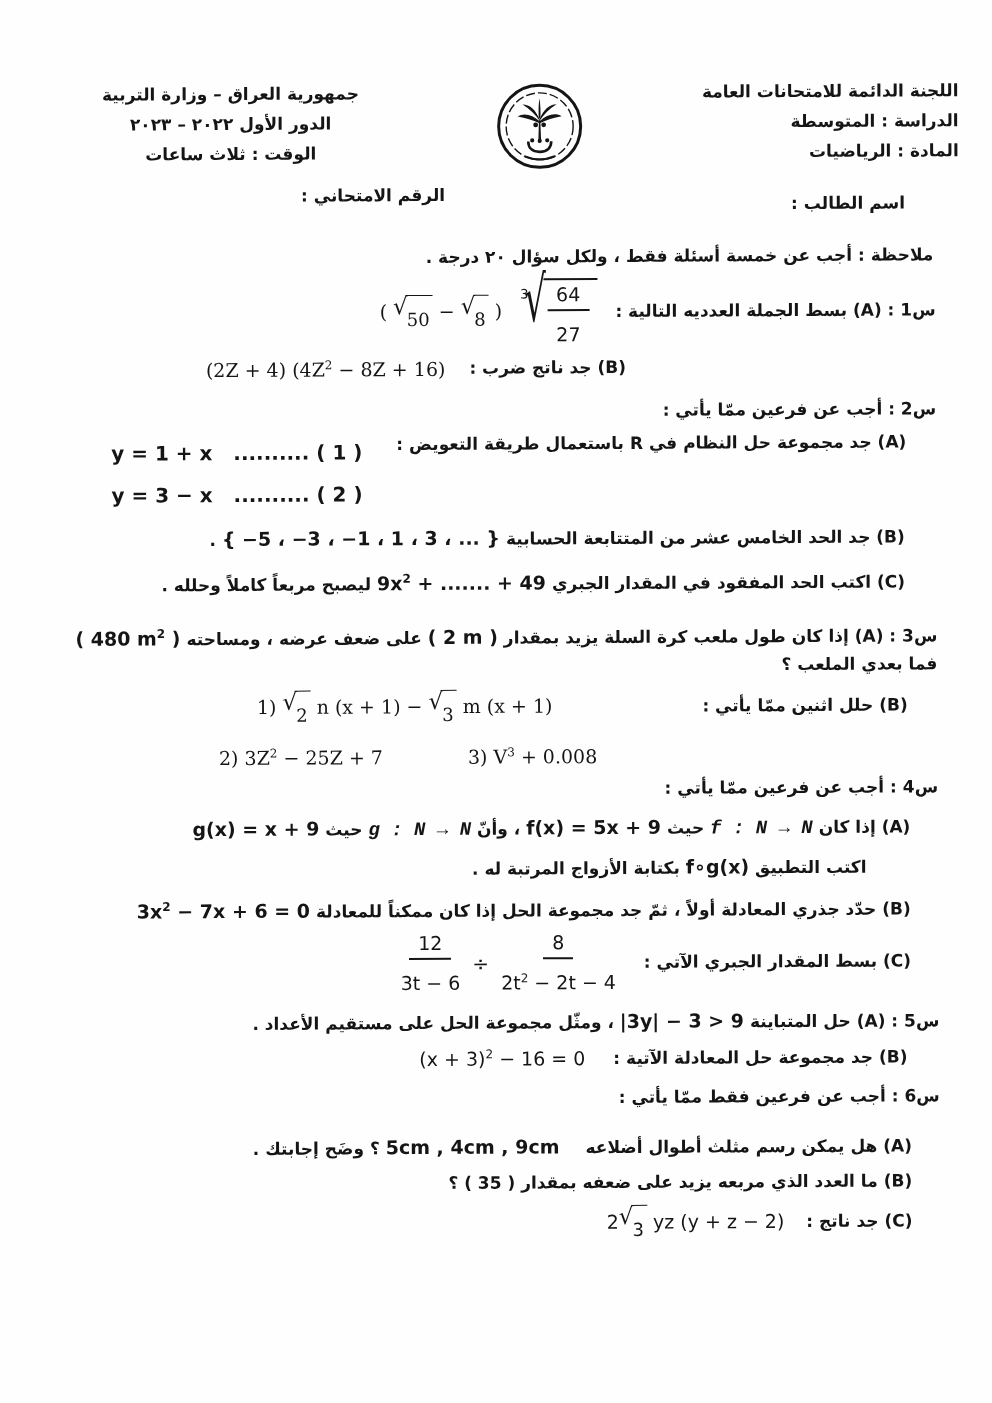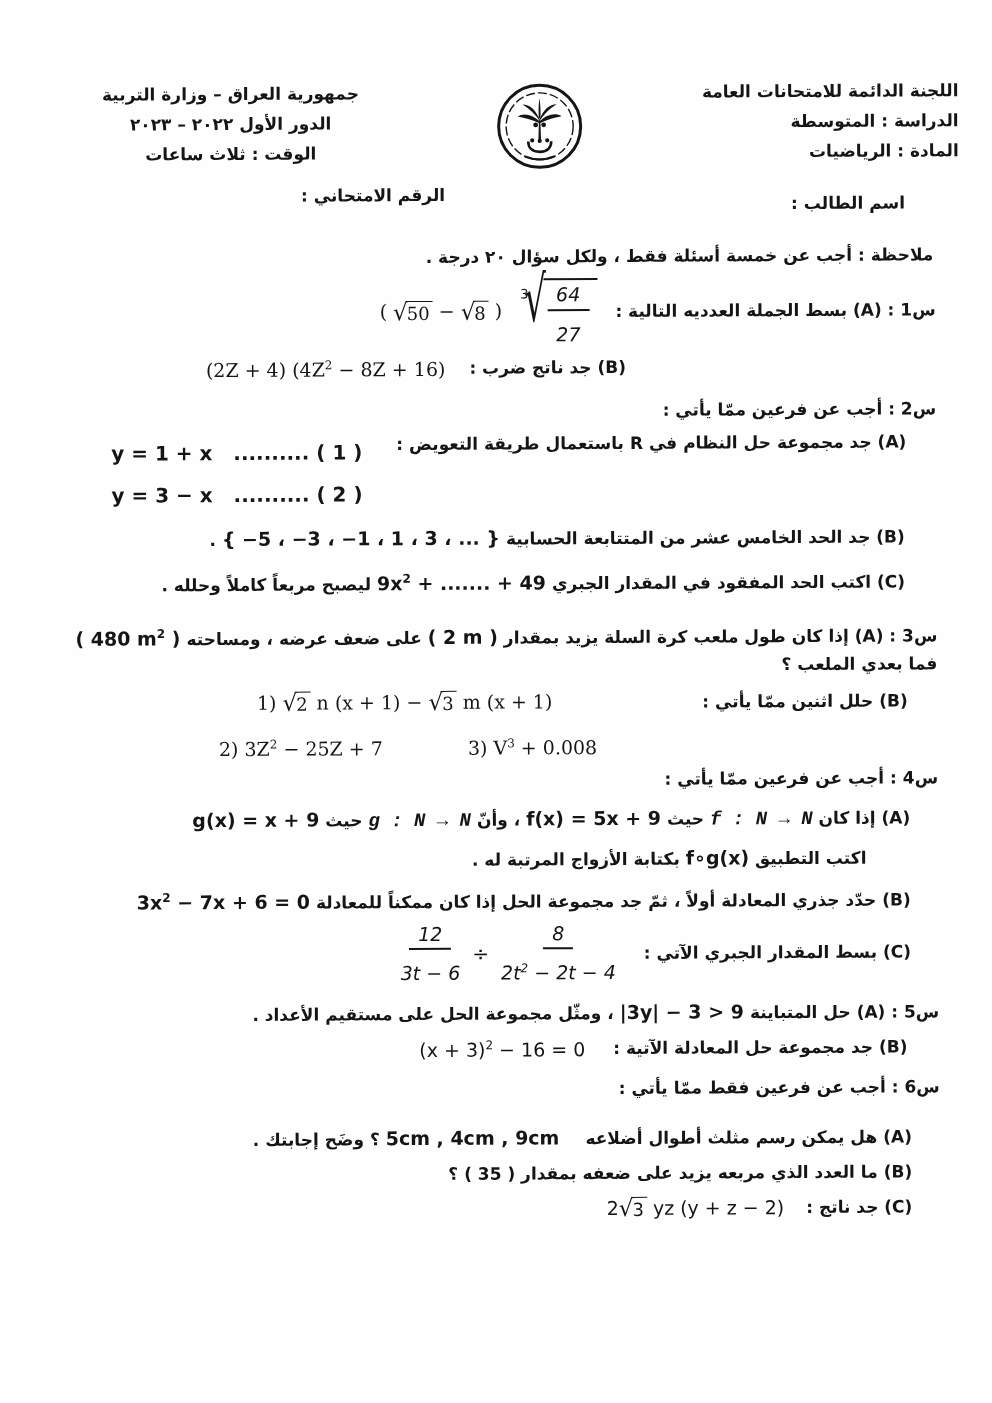--- a/index.html
+++ b/index.html
@@ -26,26 +26,26 @@
   
   .row{display:flex;align-items:center;}
   .ar17{font-size:17px;font-weight:bold;line-height:1.6;}
   .math{font-size:19px;}
   
   .q1a{padding-right:58px;margin-top:8px;gap:18px;min-height:76px;}
   .q1b{padding-right:368px;margin-top:4px;gap:24px;}
   
   .rt{display:inline-flex;align-items:flex-start;vertical-align:middle;}
   .rsym{font-family:"DejaVu Sans",sans-serif;font-size:23px;line-height:1;}
-  .rbar{border-top:1.8px solid #151515;padding:1px 3px 0 1px;margin-left:-2px;font-size:18px;line-height:1.25;}
+  .rbar{border-top:1.8px solid #151515;padding:13px 3px 0 1px;margin-left:-2px;font-size:18px;line-height:1.25;}
   .croot{display:inline-flex;align-items:flex-start;direction:ltr;unicode-bidi:isolate;}
   .cidx{font-size:13px;position:relative;top:16px;margin-right:-4px;z-index:2;}
   .csym{font-family:"DejaVu Sans",sans-serif;font-size:34px;display:inline-block;transform:scaleY(1.85);transform-origin:58% 60%;line-height:1.5;margin-right:-3px;}
   .cbar{border-top:2px solid #151515;padding:3px 8px 0 4px;}
-  .frac{display:inline-flex;flex-direction:column;align-items:center;vertical-align:middle;font-size:19px;line-height:1.25;font-style:italic;}
+  .frac{display:inline-flex;flex-direction:column;align-items:center;vertical-align:middle;font-size:19px;line-height:1.25;}
   .fnum{border-bottom:2px solid #151515;padding:0 9px 2px;}
   .fden{padding-top:12px;}
   
   .q2h{padding-right:58px;margin-top:16px;}
   .q2a{padding-right:88px;margin-top:6px;gap:34px;align-items:flex-start;}
   .eqs{font-size:20px;font-weight:bold;line-height:2.1;}
   .eqline{white-space:nowrap;}
   .q2b{padding-right:90px;margin-top:8px;}
   .q2c{padding-right:90px;margin-top:14px;}
   

